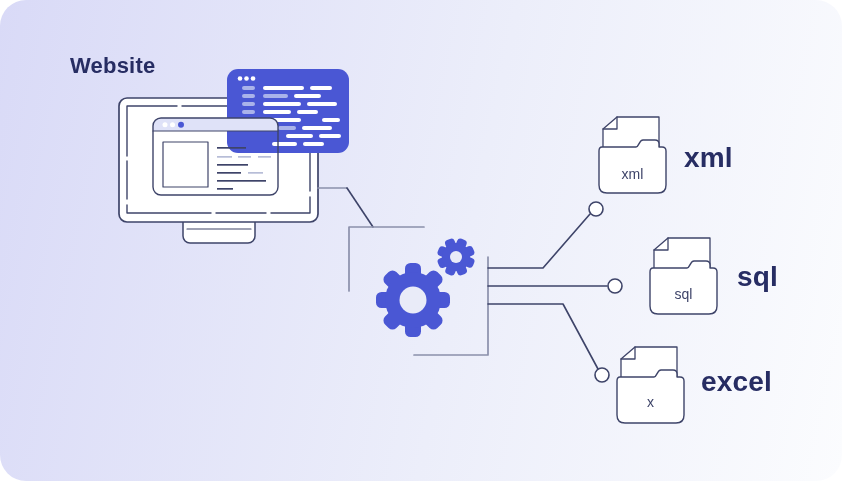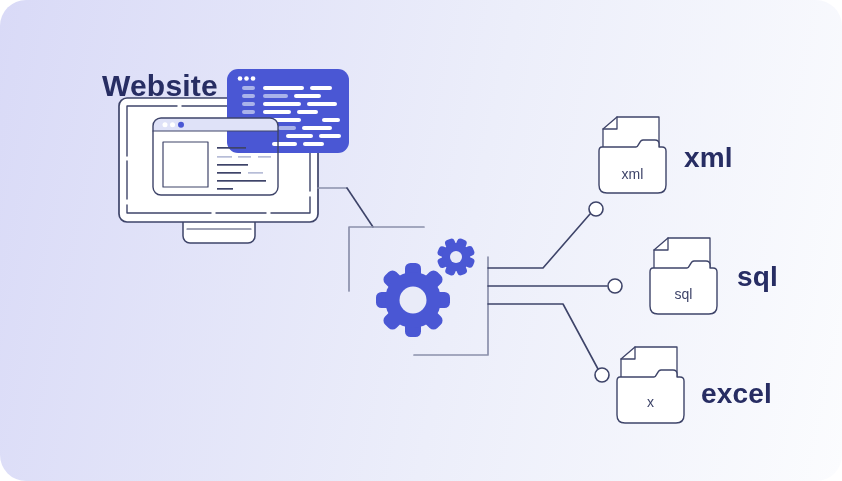--- a/index.html
+++ b/index.html
@@ -217,24 +217,24 @@
       <use href="#folder-shape"></use>
     </g>
     <g transform="translate(650,268)">
       <use href="#folder-shape"></use>
     </g>
     <g transform="translate(617,377)">
       <use href="#folder-shape"></use>
     </g>
   </svg>
 
-  <div class="label" style="left:70px;top:71px;font-size:30px;margin-left:32px;">Website</div>
+  <div class="label" style="left:70px;top:55px;font-size:22px;">Website</div>
 
 
   <div class="label" style="left:684px;top:144px;font-size:28px;">xml</div>
   <div class="label" style="left:737px;top:263px;font-size:28px;">sql</div>
-  <div class="label" style="left:701px;top:380px;font-size:28px;">excel</div>
+  <div class="label" style="left:701px;top:368px;font-size:28px;">excel</div>
 
   <div class="badge" style="left:599px;top:167px;">xml</div>
   <div class="badge" style="left:650px;top:287px;">sql</div>
   <div class="badge" style="left:617px;top:395px;">x</div>
 
 </div>
 
 </body></html>

